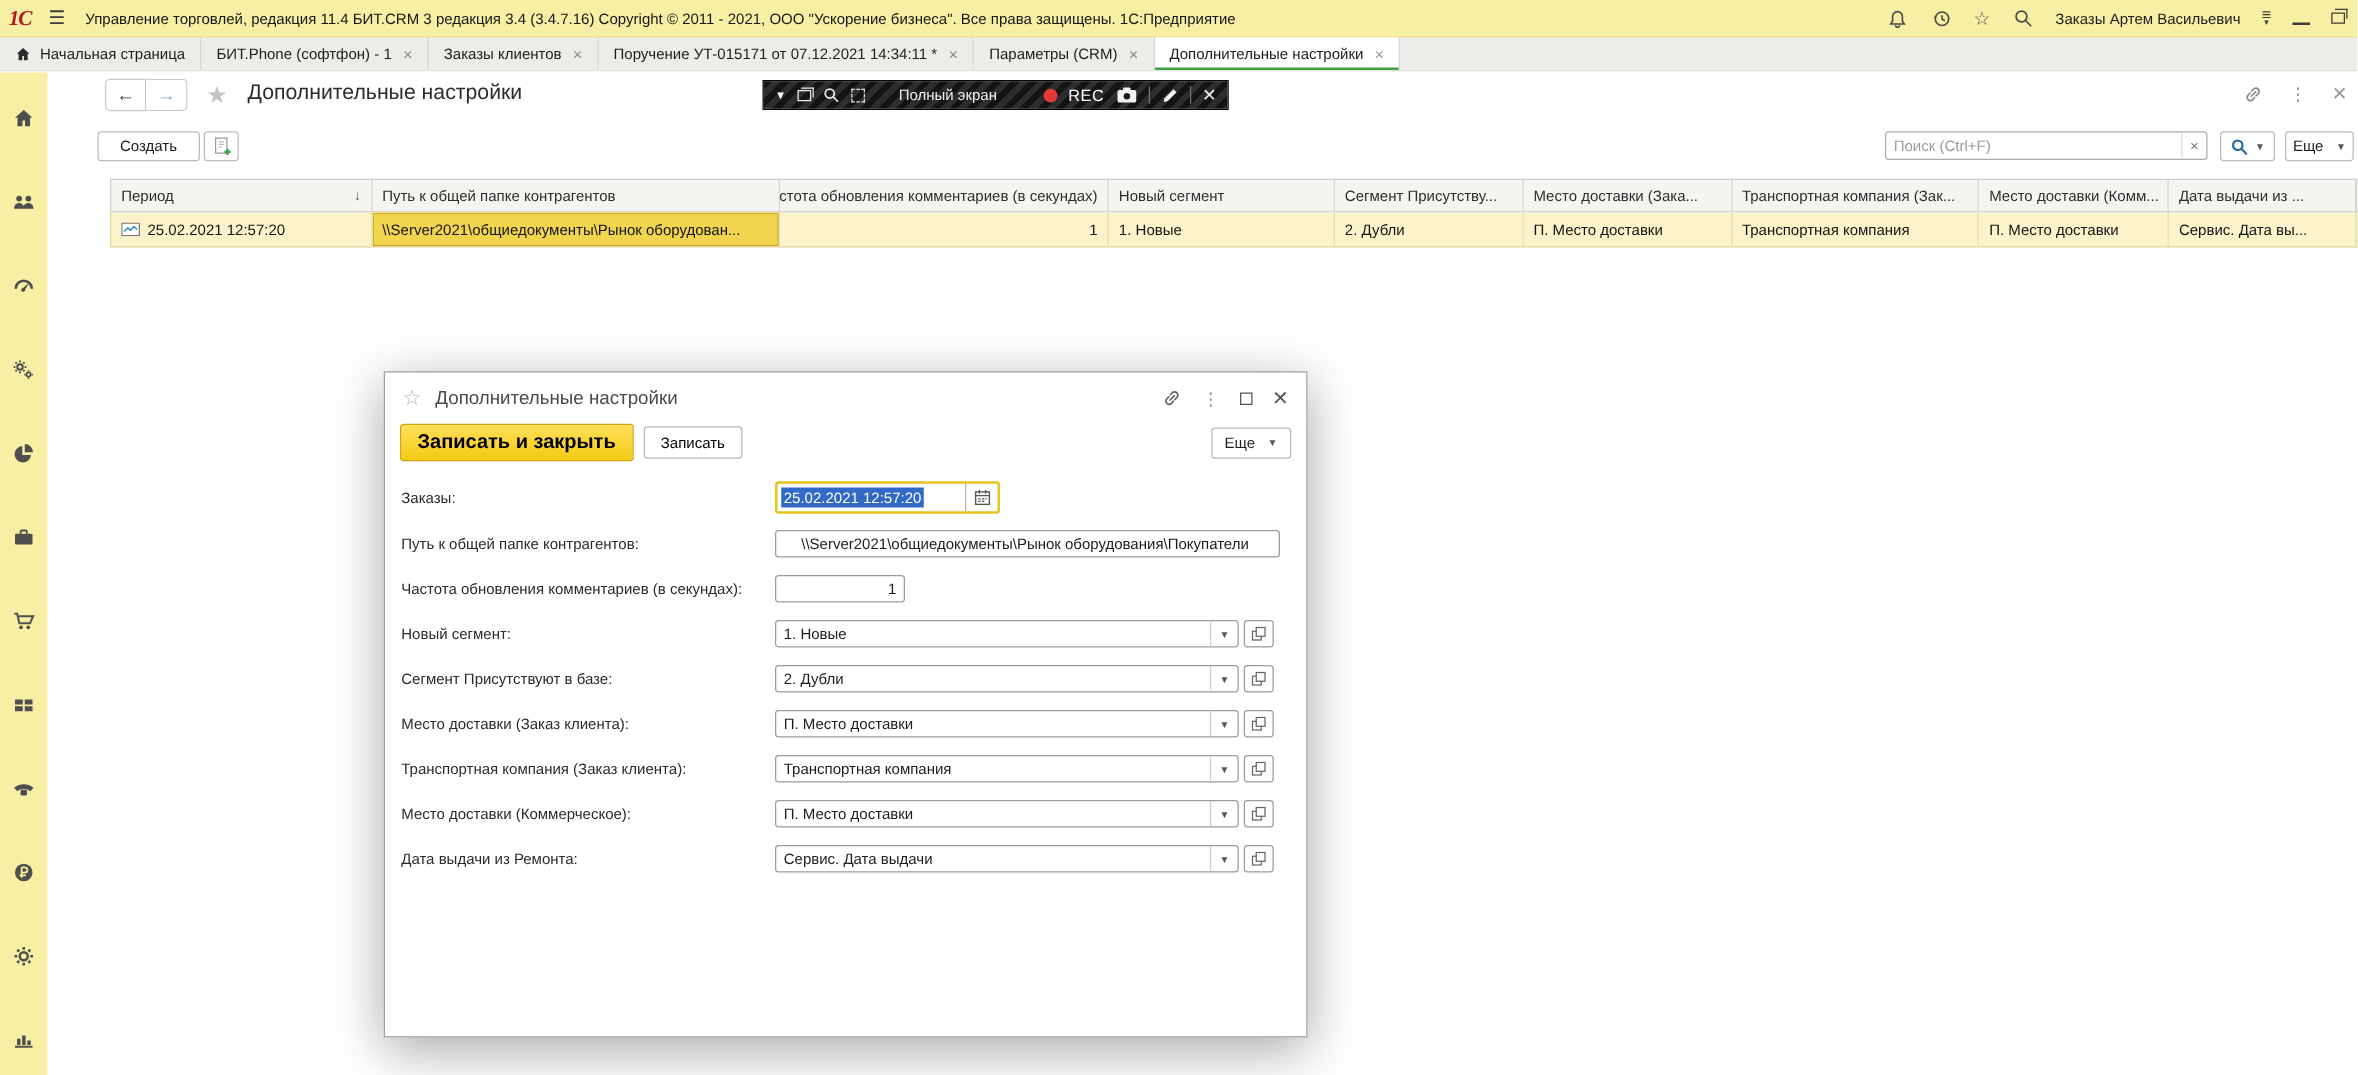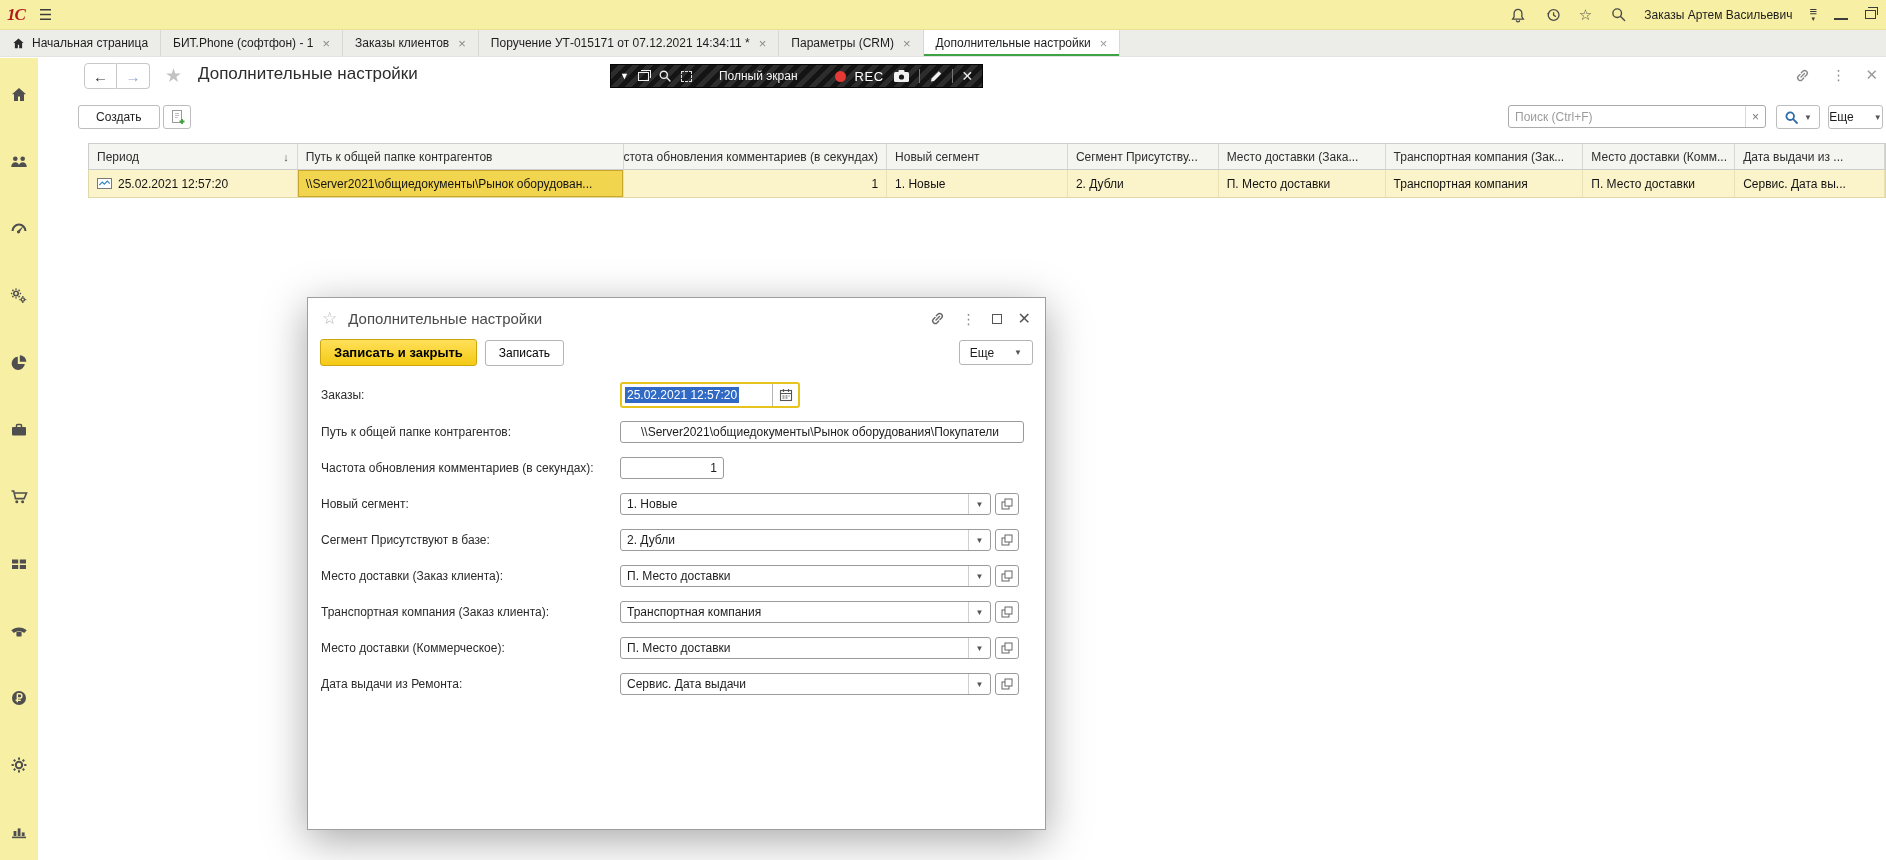--- a/index.html
+++ b/index.html
@@ -56,21 +56,21 @@
   .create-btn { position:absolute; top:105px; left:78px; height:24px; padding:0 17px; }
   .copy-btn { position:absolute; top:105px; left:163px; width:28px; height:24px; }
   .search-wrap { position:absolute; top:105px; left:1508px; width:258px; height:23px;
     border:1px solid #ABABAB; border-radius:3px; background:#fff; display:flex; align-items:center; }
   .search-input { flex:1; border:none; outline:none; font-family:"Liberation Sans",sans-serif;
     font-size:12px; padding:0 6px; color:#1d1d1d; background:transparent; }
   .search-input::placeholder { color:#9C9C9C; }
   .search-clear { width:20px; height:100%; display:grid; place-items:center; color:#777;
     font-size:12px; border-left:1px solid #D9D9D9; }
   .search-btn { position:absolute; top:105px; left:1776px; width:44px; height:24px; gap:5px; }
-  .more-btn { gap:20px; }
+  .more-btn { gap:10px; }
   .more-top { position:absolute; top:105px; left:1828px; width:55px; height:24px; }
   .caret { font-size:8px; color:#555; }
   
   .table { position:absolute; top:143px; left:88px; width:1798px; }
   .thead { display:flex; background:#F4F4F1; border:1px solid #CDCDCD; height:27px; }
   .th { display:flex; align-items:center; padding:0 8px; border-right:1px solid #D6D6D3;
     font-size:12px; color:#2e2e2e; overflow:hidden; white-space:nowrap; }
   .th.right { justify-content:flex-end; }
   .th .sort { margin-left:auto; color:#555; font-size:11px; padding-left:4px; }
   .trow { display:flex; background:#FBF3C9; border:1px solid #E0D8A8; border-top:none; height:28px; }
@@ -97,21 +97,21 @@
   .dialog { position:absolute; left:307px; top:297px; width:739px; height:533px; background:#fff;
     border:1px solid #9E9E9E; box-shadow:0 10px 40px rgba(0,0,0,.35); }
   .dlg-head { display:flex; align-items:center; padding:10px 14px 4px 14px; }
   .dlg-star { color:#B5B5B5; font-size:17px; }
   .dlg-title { margin-left:11px; font-size:15px; color:#4A4A4A; }
   .dlg-icons { margin-left:auto; display:flex; align-items:center; gap:16px; color:#666; }
   .dlg-max { width:10px; height:10px; border:1.5px solid #555; }
   .dlg-x { font-size:16px; color:#555; }
   .dlg-btns { display:flex; align-items:center; gap:8px; padding:6px 12px 0 12px; }
   .btn-gold { background:linear-gradient(#FFE05A,#F4CA14); border:1px solid #CDA60F;
-    font-weight:bold; font-size:13px; padding:5px 13px; border-radius:3px; }
+    font-weight:bold; font-size:16px; padding:5px 13px; border-radius:3px; }
   .btn-plain { background:#fff; border:1px solid #B5B5B5; font-size:12px; padding:5px 13px; border-radius:3px; }
   .dlg-more { margin-left:auto; height:25px; padding:0 10px; }
   .dlg-form { padding:16px 0 0 13px; }
   .frow { display:flex; align-items:center; margin-bottom:12px; min-height:24px; }
   .flabel { width:299px; font-size:12px; color:#2b2b2b; flex:none; }
   .fld-date { display:flex; align-items:stretch; border:2px solid #E6C41D; border-radius:3px;
     height:26px; background:#fff; }
   .date-text { width:150px; display:flex; align-items:center; padding:0 3px; font-size:12px; }
   .date-sel { background:#316AC5; color:#fff; padding:1px 2px; }
   .cal-btn { width:26px; border-left:1px solid #B5B5B5; display:grid; place-items:center; }
@@ -128,20 +128,21 @@
   .open-btn { width:24px; height:22px; margin-left:4px; border:1px solid #9B9B9B; border-radius:3px;
     display:grid; place-items:center; background:#fff; }
   svg { display:block; }
 </style>
 </head>
 <body>
 
 <div class="titlebar">
   <span class="logo-1c">1С</span>
   <span class="burger">☰</span>
+  <span class="app-title">Управление торговлей, редакция 11.4 БИТ.CRM 3 редакция 3.4 (3.4.7.16) Copyright © 2011 - 2021, ООО "Ускорение бизнеса". Все права защищены. 1С:Предприятие</span>
   <div class="tb-right">
     <span class="tb-ic">
       <svg width="18" height="18" viewBox="0 0 18 18" fill="none" stroke="#4a4a4a" stroke-width="1.3">
         <path d="M7.4 14.2a1.6 1.6 0 0 0 3.2 0"></path>
           <path d="M3.6 13.2h10.8l-1.5-2.4V7.2a3.9 3.9 0 0 0-7.8 0v3.6z"></path>
       </svg>
     </span>
     <span class="tb-ic">
       <svg width="18" height="18" viewBox="0 0 18 18" fill="none" stroke="#4a4a4a" stroke-width="1.3">
         <circle cx="9.6" cy="9" r="5.4"></circle>

